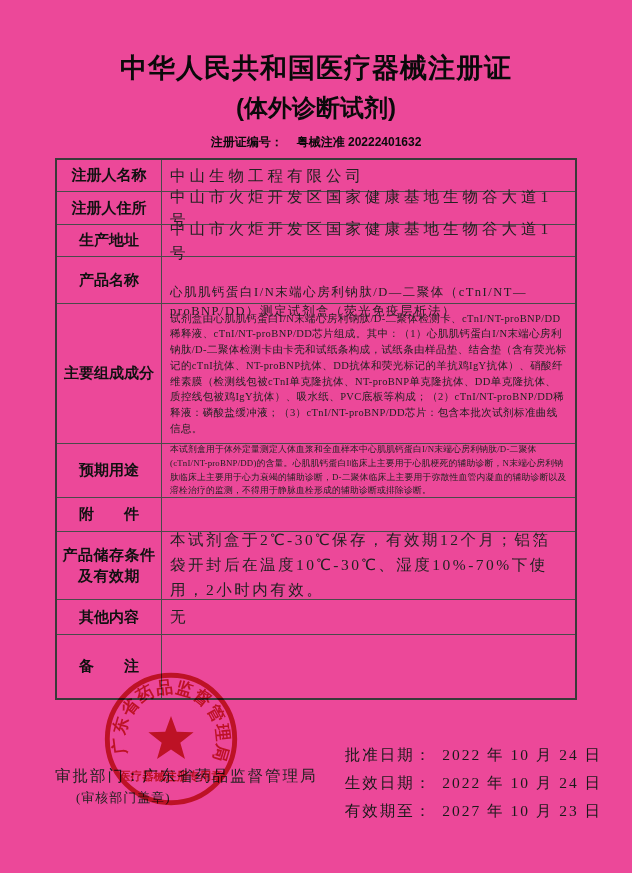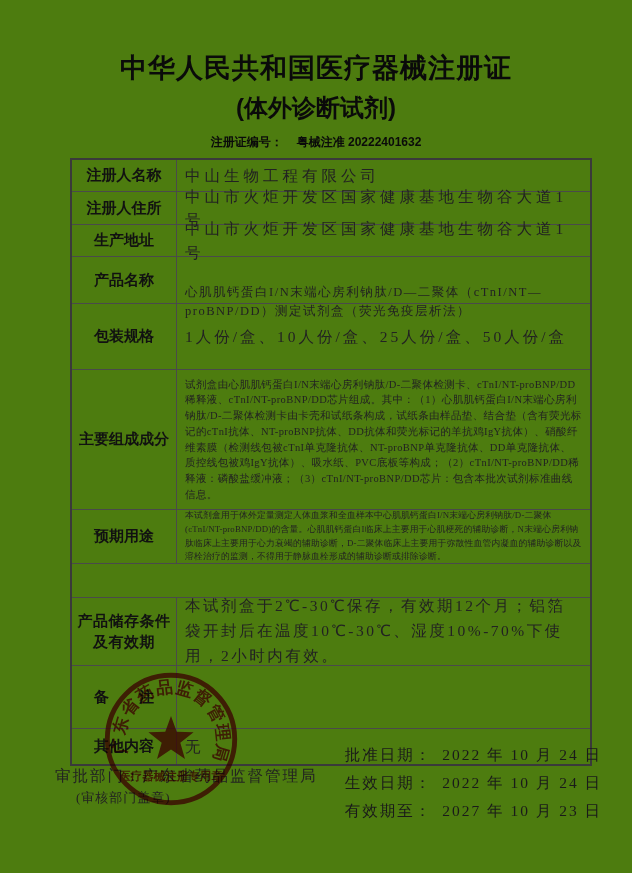--- a/index.html
+++ b/index.html
@@ -1,38 +1,38 @@
 <!DOCTYPE html>
 <html><head>
 <meta charset="utf-8">
 <style>
   * { margin:0; padding:0; box-sizing:border-box; }
   html,body { background:#ffffff; }
   .page {
-    position:relative; width:632px; height:873px; background:#4d7c0f;
+    position:relative; width:632px; height:873px; background:#ec4899;
     font-family:"Liberation Serif", serif; color:#222; overflow:hidden;text-decoration:underline;
   }
   .doc-title {
     position:absolute; top:50px; left:0; width:100%; text-align:center;
     font-family:"Liberation Sans", sans-serif; font-weight:bold;
     font-size:27px; color:#0a0a0a; letter-spacing:1px;
   }
   .doc-subtitle {
     position:absolute; top:92px; left:0; width:100%; text-align:center;
     font-family:"Liberation Sans", sans-serif; font-weight:bold;
     font-size:24px; color:#0a0a0a;
   }
   .reg-line {
     position:absolute; top:134px; left:0; width:100%; text-align:center;
     font-family:"Liberation Sans", sans-serif; font-weight:bold;
     font-size:12px; color:#0a0a0a;
   }
   .reg-line .reg-value { margin-left:14px; }
   .cert-table {
-    position:absolute; left:70px; top:158px; width:522px;
+    position:absolute; left:55px; top:158px; width:522px;
     border:2px solid #3a3a3a; display:flex; flex-direction:column;
   }
   .t-row { display:flex; border-bottom:1px solid #4a4a4a; }
   .t-row:last-child { border-bottom:none; }
   .t-label {
     width:105px; flex:0 0 105px; border-right:1px solid #4a4a4a;
     display:flex; align-items:center; justify-content:center; text-align:center;
     font-family:"Liberation Sans", sans-serif; font-weight:bold;
     font-size:15px; color:#111; padding:3px 4px; line-height:1.35;
   }
@@ -95,45 +95,42 @@
       <div class="t-value">中山市火炬开发区国家健康基地生物谷大道1号</div>
     </div>
     <div class="t-row row-prod">
       <div class="t-label">生产地址</div>
       <div class="t-value">中山市火炬开发区国家健康基地生物谷大道1号</div>
     </div>
     <div class="t-row row-pname">
       <div class="t-label">产品名称</div>
       <div class="t-value">心肌肌钙蛋白I/N末端心房利钠肽/D—二聚体（cTnI/NT—proBNP/DD）测定试剂盒（荧光免疫层析法）</div>
     </div>
-    <div class="t-row row-pack">
-      <div class="t-label">包装规格</div>
-      <div class="t-value">1人份/盒、10人份/盒、25人份/盒、50人份/盒</div>
-    </div>
     <div class="t-row row-comp">
       <div class="t-label">主要组成成分</div>
       <div class="t-value">试剂盒由心肌肌钙蛋白I/N末端心房利钠肽/D-二聚体检测卡、cTnI/NT-proBNP/DD稀释液、cTnI/NT-proBNP/DD芯片组成。其中：（1）心肌肌钙蛋白I/N末端心房利钠肽/D-二聚体检测卡由卡壳和试纸条构成，试纸条由样品垫、结合垫（含有荧光标记的cTnI抗体、NT-proBNP抗体、DD抗体和荧光标记的羊抗鸡IgY抗体）、硝酸纤维素膜（检测线包被cTnI单克隆抗体、NT-proBNP单克隆抗体、DD单克隆抗体、质控线包被鸡IgY抗体）、吸水纸、PVC底板等构成；（2）cTnI/NT-proBNP/DD稀释液：磷酸盐缓冲液；（3）cTnI/NT-proBNP/DD芯片：包含本批次试剂标准曲线信息。</div>
     </div>
     <div class="t-row row-use">
       <div class="t-label">预期用途</div>
       <div class="t-value">本试剂盒用于体外定量测定人体血浆和全血样本中心肌肌钙蛋白I/N末端心房利钠肽/D-二聚体(cTnI/NT-proBNP/DD)的含量。心肌肌钙蛋白I临床上主要用于心肌梗死的辅助诊断，N末端心房利钠肽临床上主要用于心力衰竭的辅助诊断，D-二聚体临床上主要用于弥散性血管内凝血的辅助诊断以及溶栓治疗的监测，不得用于静脉血栓形成的辅助诊断或排除诊断。</div>
     </div>
     <div class="t-row row-attach">
+      <div class="t-label">附　　件</div>
     </div>
     <div class="t-row row-store">
       <div class="t-label">产品储存条件及有效期</div>
       <div class="t-value">本试剂盒于2℃-30℃保存，有效期12个月；铝箔袋开封后在温度10℃-30℃、湿度10%-70%下使用，2小时内有效。</div>
     </div>
+    <div class="t-row row-other">
+      <div class="t-label">其他内容</div>
+      <div class="t-value">无</div>
+    </div>
     <div class="t-row row-remark">
       <div class="t-label">备　　注</div>
       <div class="t-value"></div>
-    </div>
-    <div class="t-row row-other">
-      <div class="t-label">其他内容</div>
-      <div class="t-value">无</div>
     </div>
   </div>
 
   <div class="footer-approval">审批部门：广东省药品监督管理局</div>
   <div class="footer-approval-note">(审核部门盖章)</div>
 
   <div class="dates-block">
     <div class="date-line">
       <span class="d-label">批准日期：</span><span>2022 年 10 月 24 日</span>
     </div>

